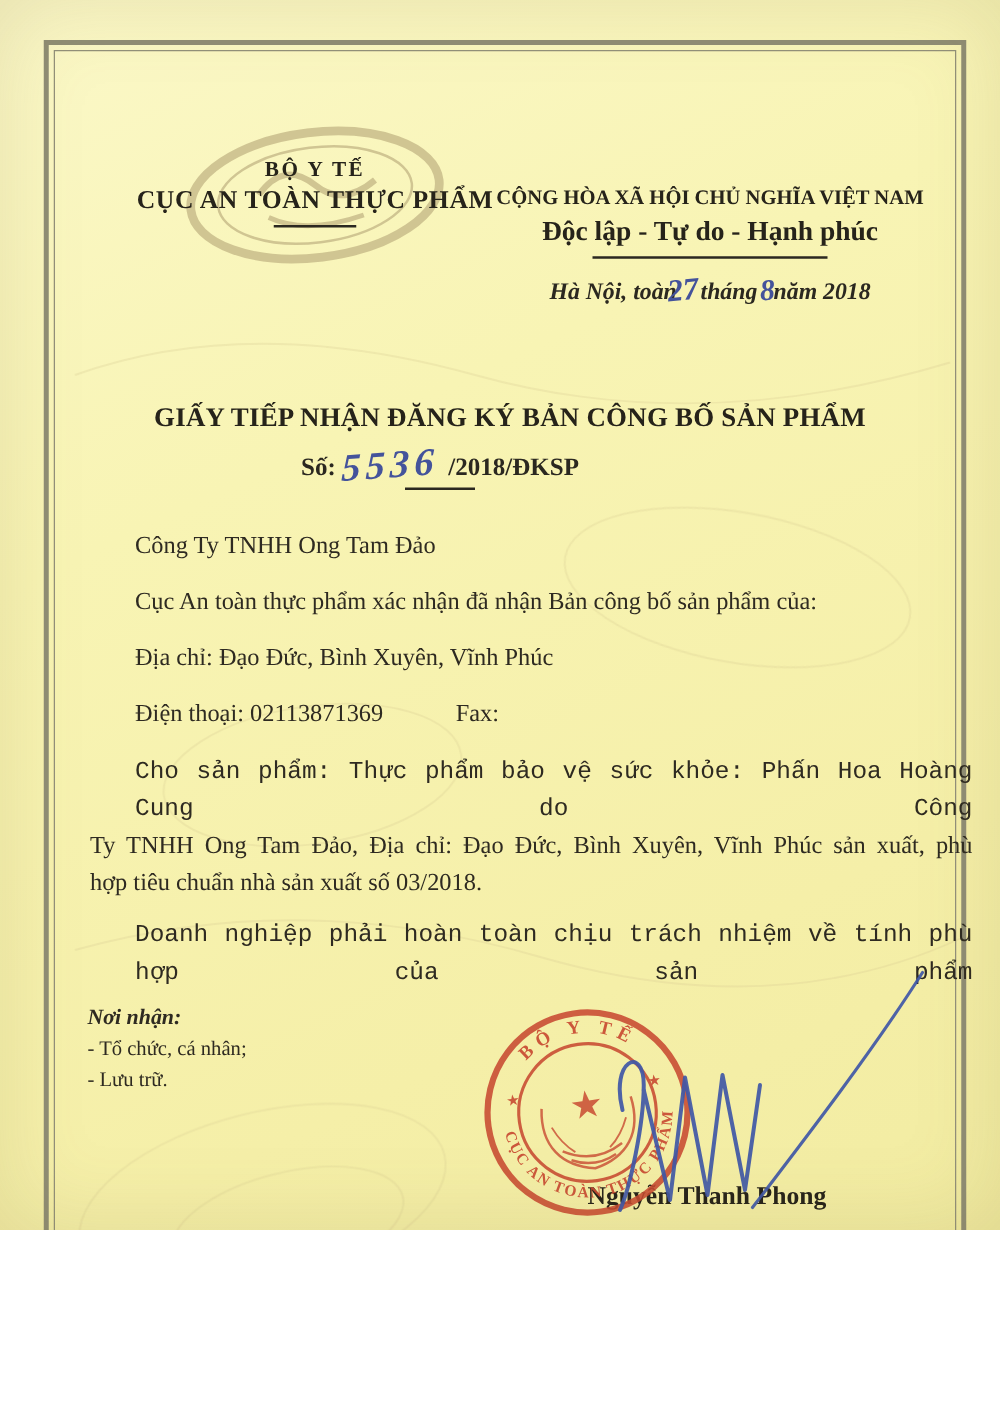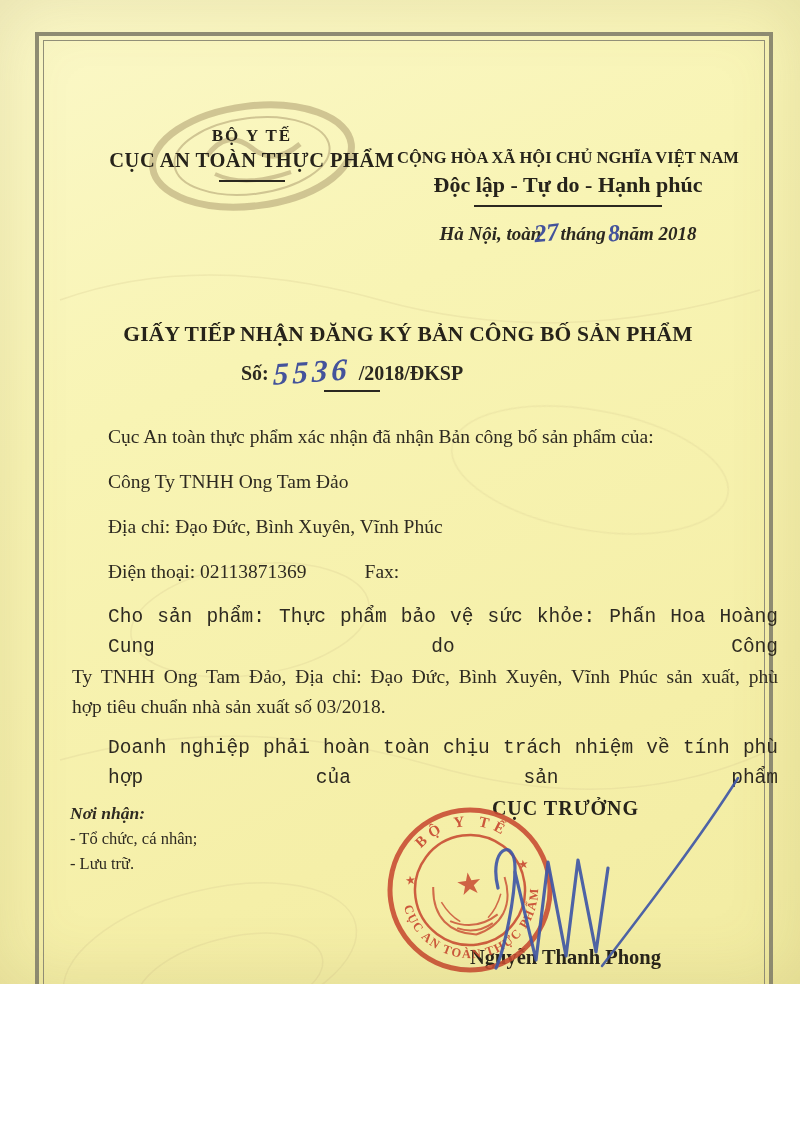--- a/index.html
+++ b/index.html
@@ -103,43 +103,42 @@
     <div class="doc-title">GIẤY TIẾP NHẬN ĐĂNG KÝ BẢN CÔNG BỐ SẢN PHẨM</div>
     <div class="so-wrap">
       <div class="so-line">
         <span>Số:</span><span class="hand big">5536</span><span>/2018/ĐKSP</span>
       </div>
       <div class="so-rule"></div>
     </div>
   </div>
 
   <div class="body-text">
+    <div class="line">Công Ty TNHH Ong Tam Đảo</div>
     <div class="line">Cục An toàn thực phẩm xác nhận đã nhận Bản công bố sản phẩm của:</div>
-    <div class="line">Công Ty TNHH Ong Tam Đảo</div>
     <div class="line">Địa chỉ: Đạo Đức, Bình Xuyên, Vĩnh Phúc</div>
     <div class="line">
       <span>Điện thoại: 02113871369</span><span class="fax">Fax:</span>
     </div>
     <div class="para">
       <div class="pline just ind">Cho sản phẩm: Thực phẩm bảo vệ sức khỏe: Phấn Hoa Hoàng Cung do Công</div>
       <div class="pline just">Ty TNHH Ong Tam Đảo, Địa chỉ: Đạo Đức, Bình Xuyên, Vĩnh Phúc sản xuất, phù</div>
       <div class="pline">hợp tiêu chuẩn nhà sản xuất số 03/2018.</div>
     </div>
     <div class="para resp">
       <div class="pline just ind">Doanh nghiệp phải hoàn toàn chịu trách nhiệm về tính phù hợp của sản phẩm</div>
     </div>
   </div>
 
   <div class="recipients">
     <div class="rec-label">Nơi nhận:</div>
     <div class="rec-item">- Tổ chức, cá nhân;</div>
     <div class="rec-item">- Lưu trữ.</div>
   </div>
 
-  <div class="signer-title">CỤC TRƯỞNG</div>
   <div class="signer-name">Nguyễn Thanh Phong</div>
 
   <svg class="seal" width="176" height="176" viewBox="0 0 176 176">
     <g fill="none" stroke="#c84a32" opacity="0.88">
       <circle cx="88" cy="88" r="80" stroke-width="5"></circle>
       <circle cx="88" cy="88" r="55" stroke-width="2.5"></circle>
     </g>
     <path id="sealTop" d="M 24,88 A 64,64 0 0 1 152,88" fill="none"></path>
     <text fill="#c84a32" font-size="15" font-weight="bold" letter-spacing="5" opacity="0.92" font-family="Liberation Serif, DejaVu Serif, serif">
       <textPath href="#sealTop" startOffset="50%" text-anchor="middle">BỘ Y TẾ</textPath>

